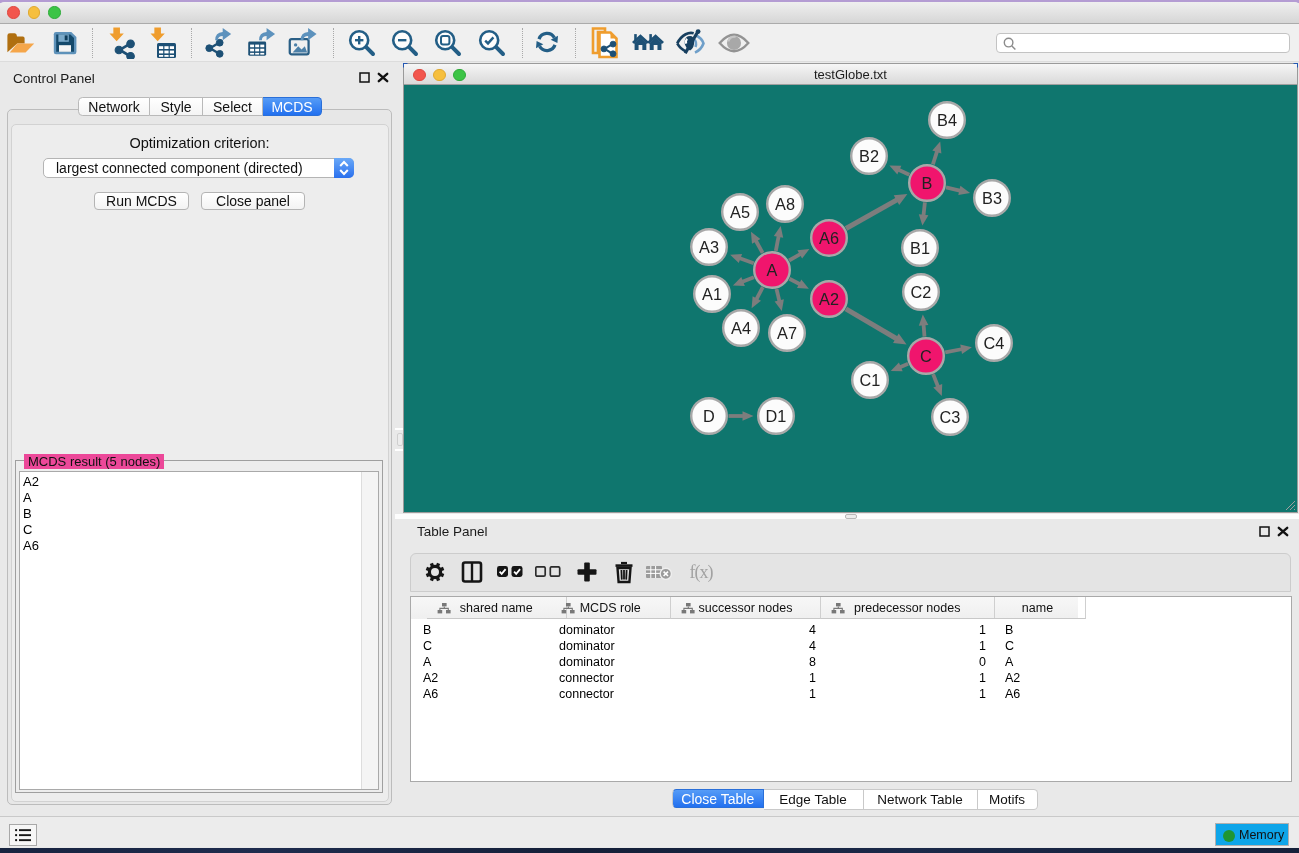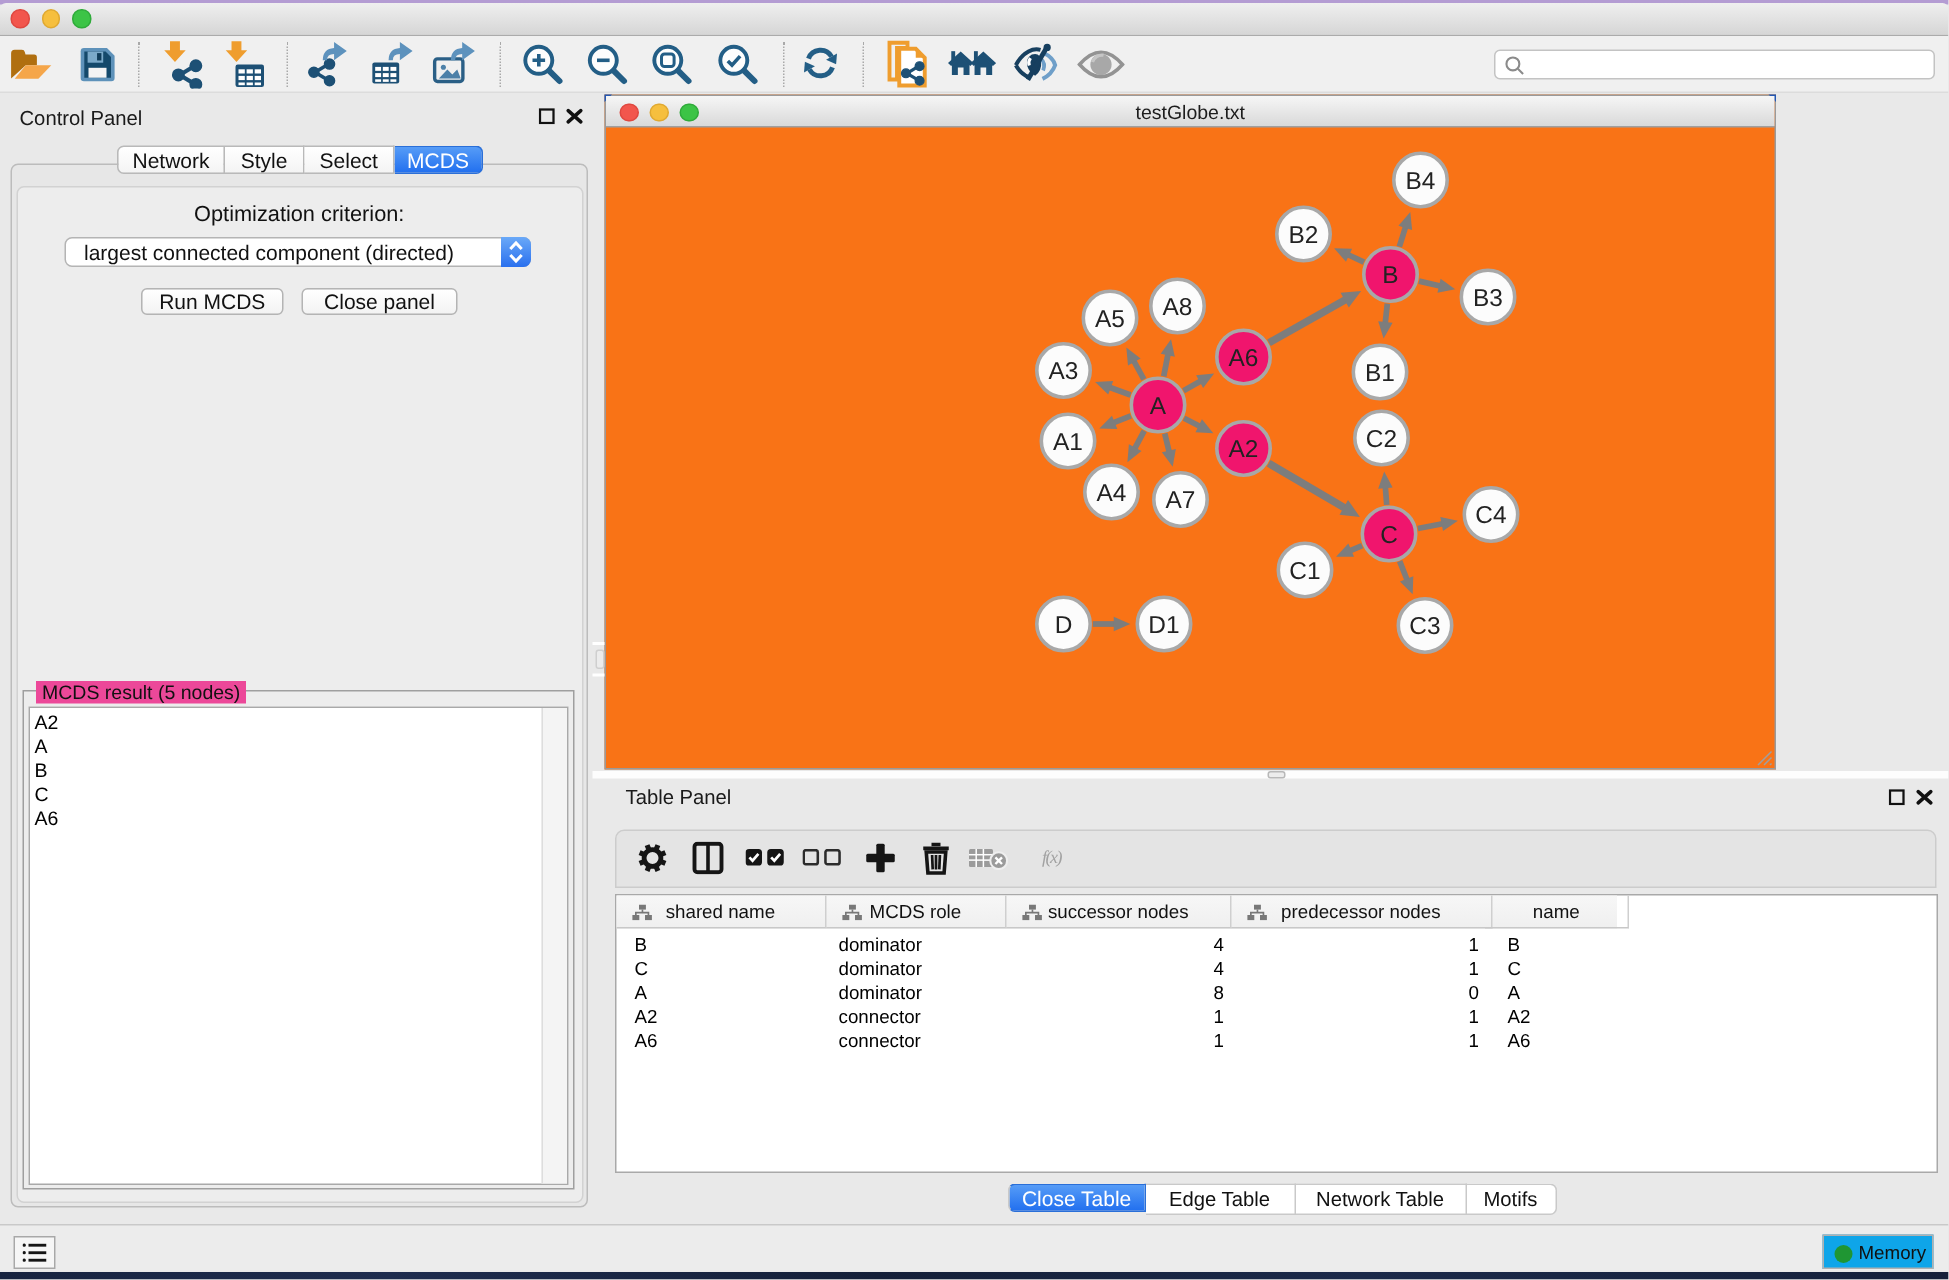--- a/index.html
+++ b/index.html
@@ -38,22 +38,22 @@
 .btn { position:absolute; height:18px; background:linear-gradient(#ffffff,#f3f3f3); border:1px solid #b4b4b4;
   border-radius:4px; font-size:14px; color:#111; text-align:center; line-height:16px; }
 #grp { position:absolute; left:15px; top:460px; width:368px; height:333px; border:1px solid #9f9f9f; }
 #grp-label { position:absolute; left:8px; top:-7px; background:#ec4899; padding:0 4px; font-size:13px; color:#111; }
 #grp-list { position:absolute; left:3px; top:10px; width:360px; height:319px; background:#fff;
   border:1px solid #a9a9a9; font-size:13px; color:#000; }
 #grp-list .li { position:absolute; left:3px; }
 #grp-sb { position:absolute; right:0; top:0; width:17px; height:100%;
   background:#f4f4f4; border-left:1px solid #ddd; }
 
-#netwin { position:absolute; left:403px; top:63px; width:781px; height:450px;
-  background:#f97316; border:1px solid #9a9a9a; }
+#netwin { position:absolute; left:403px; top:63px; width:895px; height:450px;
+  background:#0f766e; border:1px solid #9a9a9a; }
 #nw-title { position:absolute; left:0; top:0; width:100%; height:21px;
   background:linear-gradient(#f6f6f6,#d9d9d9); border-bottom:1px solid #9f9f9f; }
 #nw-title .t { position:absolute; width:100%; text-align:center; top:3px; font-size:13px; color:#1c1c1c; }
 .grip { position:absolute; right:1px; bottom:1px; width:12px; height:12px; }
 
 #tp-title { position:absolute; left:417px; top:524px; font-size:13.5px; color:#1a1a1a; }
 #tp-bar { position:absolute; left:410px; top:553px; width:881px; height:39px; background:#e4e4e4;
   border:1px solid #cccccc; border-radius:6px 6px 0 0; }
 #tp-table { position:absolute; left:410px; top:596px; width:882px; height:186px; background:#fff;
   border:1px solid #a9a9a9; }
@@ -485,25 +485,25 @@
         <line x1="0" y1="5.8" x2="16" y2="5.8"></line>
         <line x1="0" y1="9.4" x2="16" y2="9.4"></line>
         <line x1="4.8" y1="2" x2="4.8" y2="14"></line>
         <line x1="9.6" y1="2" x2="9.6" y2="14"></line>
       </g>
       <circle cx="19.8" cy="9.8" r="5.6" fill="#9b9b9b" stroke="#efefef" stroke-width="1.4"></circle>
       <path d="M17.6 7.6 L22 12 M22 7.6 L17.6 12" stroke="#fff" stroke-width="1.6"></path>
     </svg>
   </div>
 <div class="ic" style="left:701px;top:572px;transform:translate(-50%,-50%)">
-    <span style="font-family:'Liberation Serif',serif;font-style:italic;font-size:12px;color:#a2a2a2;letter-spacing:-1px;">f(x)</span>
+    <span style="font-family:'Liberation Serif',serif;font-size:18px;color:#a2a2a2;letter-spacing:-1px;">f(x)</span>
   </div>
 <div id="tp-table">
   <div id="tp-hdr">
-      <div class="thc" style="left:0.0px;width:139.5px">
+      <div class="thc" style="left:16px;width:139.5px">
         <span class="thi"><svg width="14" height="11" viewBox="0 0 14 11" style="vertical-align:-1px">
             <g fill="#787878">
               <rect x="5" y="0" width="4.6" height="3.4"></rect>
               <rect x="0.6" y="7" width="4.6" height="3.4"></rect>
               <rect x="9" y="7" width="4.6" height="3.4"></rect>
             </g>
             <path d="M7.3 3.4 L7.3 5.4 M2.9 7 L2.9 5.4 L11.3 5.4 L11.3 7" fill="none" stroke="#787878" stroke-width="1.1"></path>
           </svg></span>
         <span class="tht">shared name</span>
       </div>

